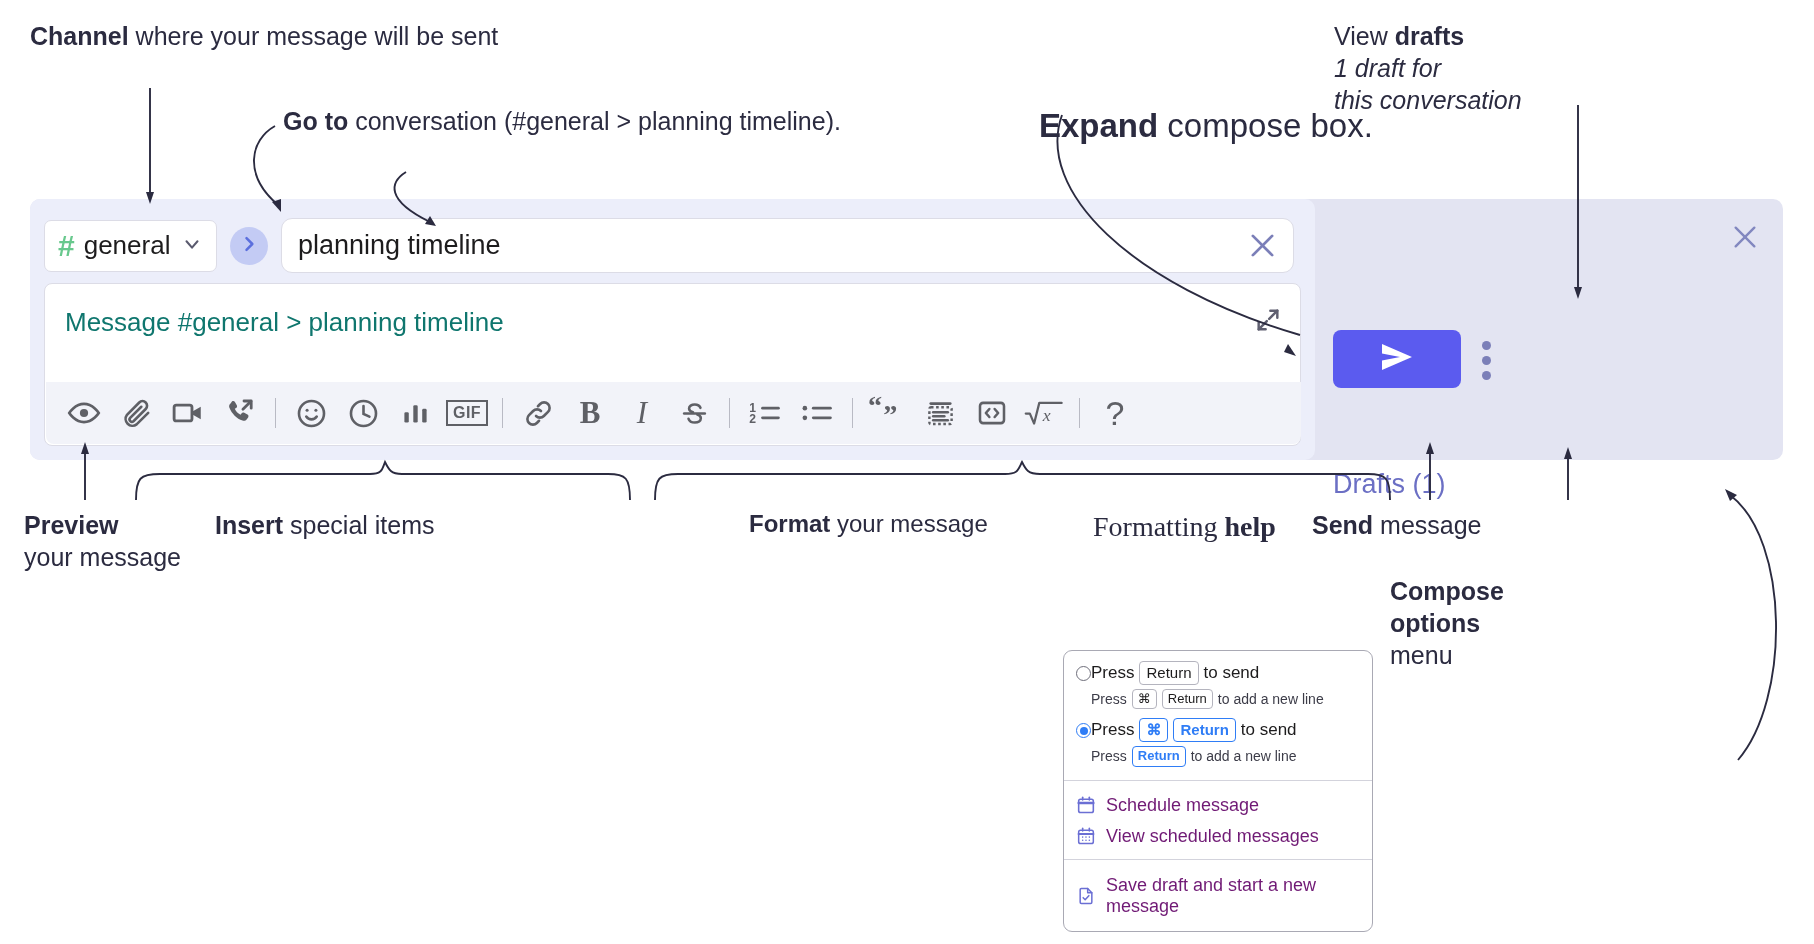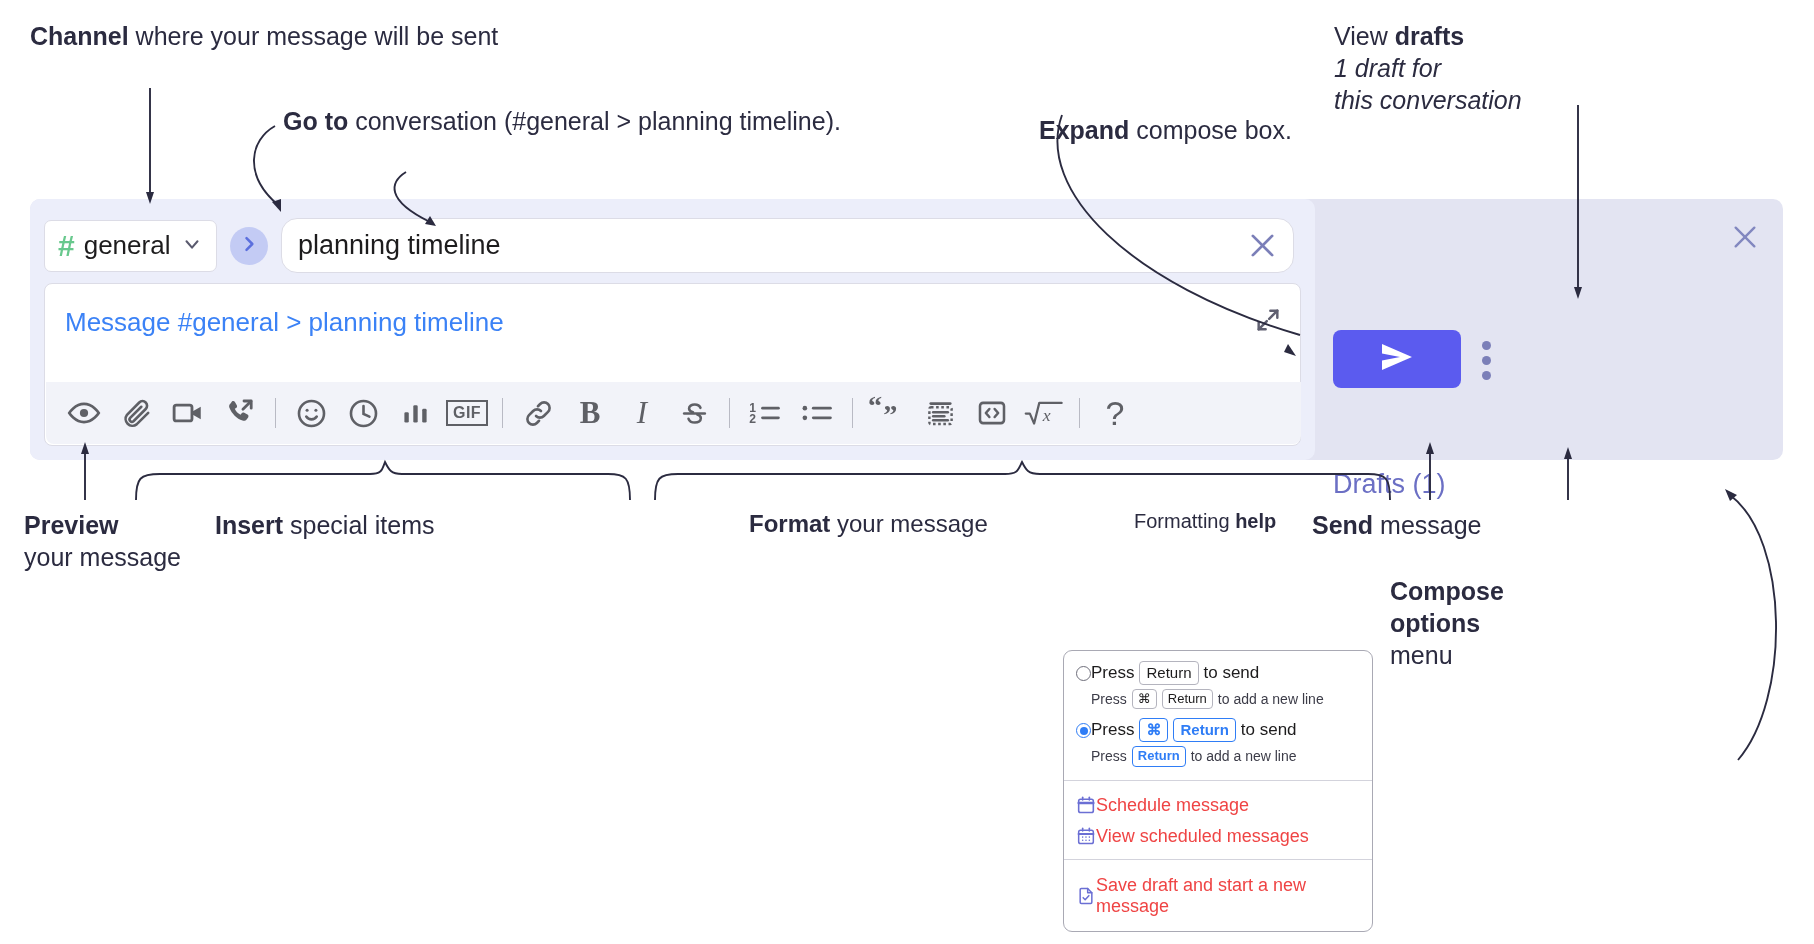--- a/index.html
+++ b/index.html
@@ -13,26 +13,26 @@
   }
   .canvas{position:relative;width:1814px;height:944px;}
 
   
   .anno{position:absolute;color:#2b2b40;line-height:1.28;}
   .anno b{font-weight:700;}
   .anno i{font-style:italic;}
   .a-channel{left:30px;top:20px;font-size:25px;}
   .a-goto{left:283px;top:105px;font-size:25px;}
   .a-topic{left:413px;top:149px;font-size:25px;}
-  .a-expand{left:1039px;top:114px;font-size:25px;}
+  .a-expand{left:1039px;top:105px;font-size:33px;}
   .a-drafts{left:1334px;top:20px;font-size:25px;}
   .a-preview{left:24px;top:509px;font-size:25px;}
   .a-insert{left:215px;top:509px;font-size:25px;}
   .a-format{left:749px;top:509px;font-size:24px;}
-  .a-help{left:1134px;top:509px;font-size:20px;}
+  .a-help{left:1093px;top:509px;font-size:28px;font-family:Liberation Serif, serif;}
   .a-send{left:1312px;top:509px;font-size:25px;}
   .a-compose{left:1390px;top:575px;font-size:25px;}
 
   
   .panel{
     position:absolute;left:30px;top:199px;width:1753px;height:261px;
     background:#e3e4f2;border-radius:10px;
   }
   .inner{
     position:absolute;left:0px;top:0px;width:1285px;height:261px;
@@ -48,32 +48,32 @@
   .hash{color:#68c88d;font-size:30px;font-weight:700;line-height:1;}
   .chan-name{font-size:26px;color:#1d1c1d;}
   .chev{margin-left:auto;color:#5a5a6e;}
   .goto-btn{
     width:38px;height:38px;border-radius:50%;background:#c3cbf4;
     display:flex;align-items:center;justify-content:center;margin:0 13px;
     flex:none;
   }
   .topic-box{
     width:1013px;height:55px;background:#ffffff;border:1px solid #dcdce6;
-    border-radius:16px;display:flex;align-items:center;padding:0 14px 0 16px;
+    border-radius:11px;display:flex;align-items:center;padding:0 14px 0 16px;
     box-sizing:border-box;
   }
   .topic-text{font-size:27px;color:#1d1c1d;flex:1;}
   .topic-x{color:#7b7fb8;display:flex;align-items:center;}
 
   .msg-box{
     position:absolute;left:14px;top:84px;width:1257px;height:163px;
     background:#ffffff;border:1px solid #dcdce6;border-radius:8px;
     box-sizing:border-box;
   }
-  .msg-ph{position:absolute;left:20px;top:23px;font-size:26px;color:#3b82f6;}
+  .msg-ph{position:absolute;left:20px;top:23px;font-size:26px;color:#0f766e;}
   .expand-ic{position:absolute;right:18px;top:22px;color:#5f5f70;}
 
   .toolbar{
     position:absolute;left:1px;bottom:1px;width:1255px;height:62px;
     display:flex;align-items:center;gap:0px;padding-left:12px;box-sizing:border-box;
     background:#f2f3f9;border-radius:0 0 8px 8px;
   }
   .tb{width:52px;height:52px;display:flex;align-items:center;justify-content:center;color:#5f6066;}
   .sep{width:1px;height:30px;background:#b9bac4;margin:0 9px;flex:none;}
   .gif-box{
@@ -105,21 +105,21 @@
          display:flex;align-items:center;justify-content:center;box-sizing:border-box;}
   .radio.on{border-color:#2f7df6;}
   .radio.on::after{content:"";width:8px;height:8px;border-radius:50%;background:#2f7df6;}
   .m-line1{font-size:17px;color:#1d1c1d;display:flex;align-items:center;gap:5px;flex-wrap:wrap;}
   .m-line2{font-size:14px;color:#3c3c48;display:flex;align-items:center;gap:5px;margin:4px 0 0 24px;}
   .key{border:1px solid #b4b4be;border-radius:4px;padding:1px 6px;font-size:15px;background:#fff;color:#1d1c1d;line-height:1.3;}
   .key.sm{font-size:13px;padding:1px 5px;}
   .key.blue{border-color:#2f7df6;color:#2f7df6;font-weight:700;}
   .key.blue.sm{font-weight:700;}
   .m-div{height:1px;background:#d3d3dc;}
-  .m-item{display:flex;align-items:center;padding:5px 12px;font-size:18px;color:#ef4444;}
+  .m-item{display:flex;align-items:center;gap:10px;padding:5px 12px;font-size:18px;color:#701a75;}
   .m-item:first-child{padding-top:9px;}
   .m-ic{color:#6b6fd4;display:flex;align-items:center;flex:none;}
 
   
   .lines{position:absolute;left:0;top:0;width:1814px;height:944px;pointer-events:none;}
 </style>
 </head>
 <body>
 
 <div class="canvas">

